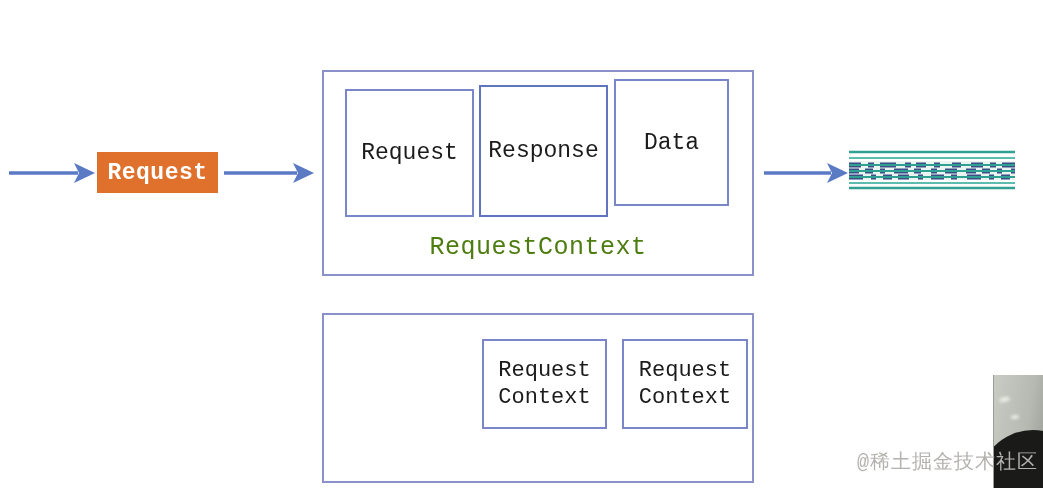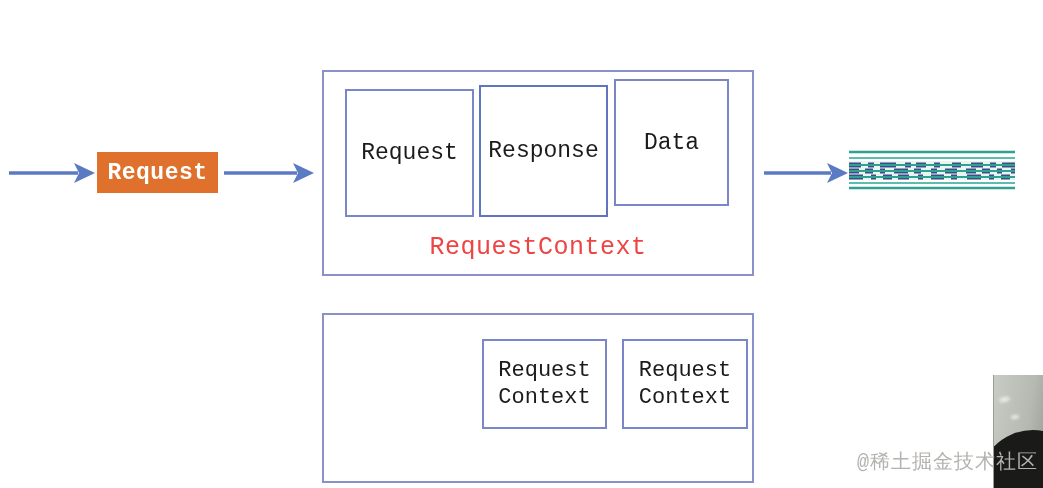--- a/index.html
+++ b/index.html
@@ -29,21 +29,21 @@
   .ib1{left:21px;top:17px;width:125px;height:124px;}
   .ib2{left:155px;top:13px;width:125px;height:128px;border-color:#5f75c0;}
   .ib3{left:290px;top:7px;width:111px;height:123px;}
 
   .pb1{left:158px;top:24px;width:121px;height:86px;}
   .pb2{left:298px;top:24px;width:122px;height:86px;}
   .pb1 span,.pb2 span{font-size:22px;line-height:1.25;text-align:center;}
 
   .box-title{
     position:absolute;left:0;bottom:12px;width:100%;text-align:center;
-    font-size:25px;color:#ef4444;letter-spacing:.5px;
+    font-size:25px;color:#4d7c0f;letter-spacing:.5px;
   }
 
   .stripes{position:absolute;left:849px;top:149px;}
 
   .webcam{
     position:absolute;left:993px;top:375px;width:50px;height:113px;overflow:hidden;
     background:linear-gradient(100deg,#c9ccc4 0%,#b6b9b1 60%,#a3a69e 85%,#84877f 100%);
     border-left:1px solid #9a9d95;z-index:2;
   }
   .webcam .spot{position:absolute;background:#e9ebe4;border-radius:50%;filter:blur(1.5px);}

